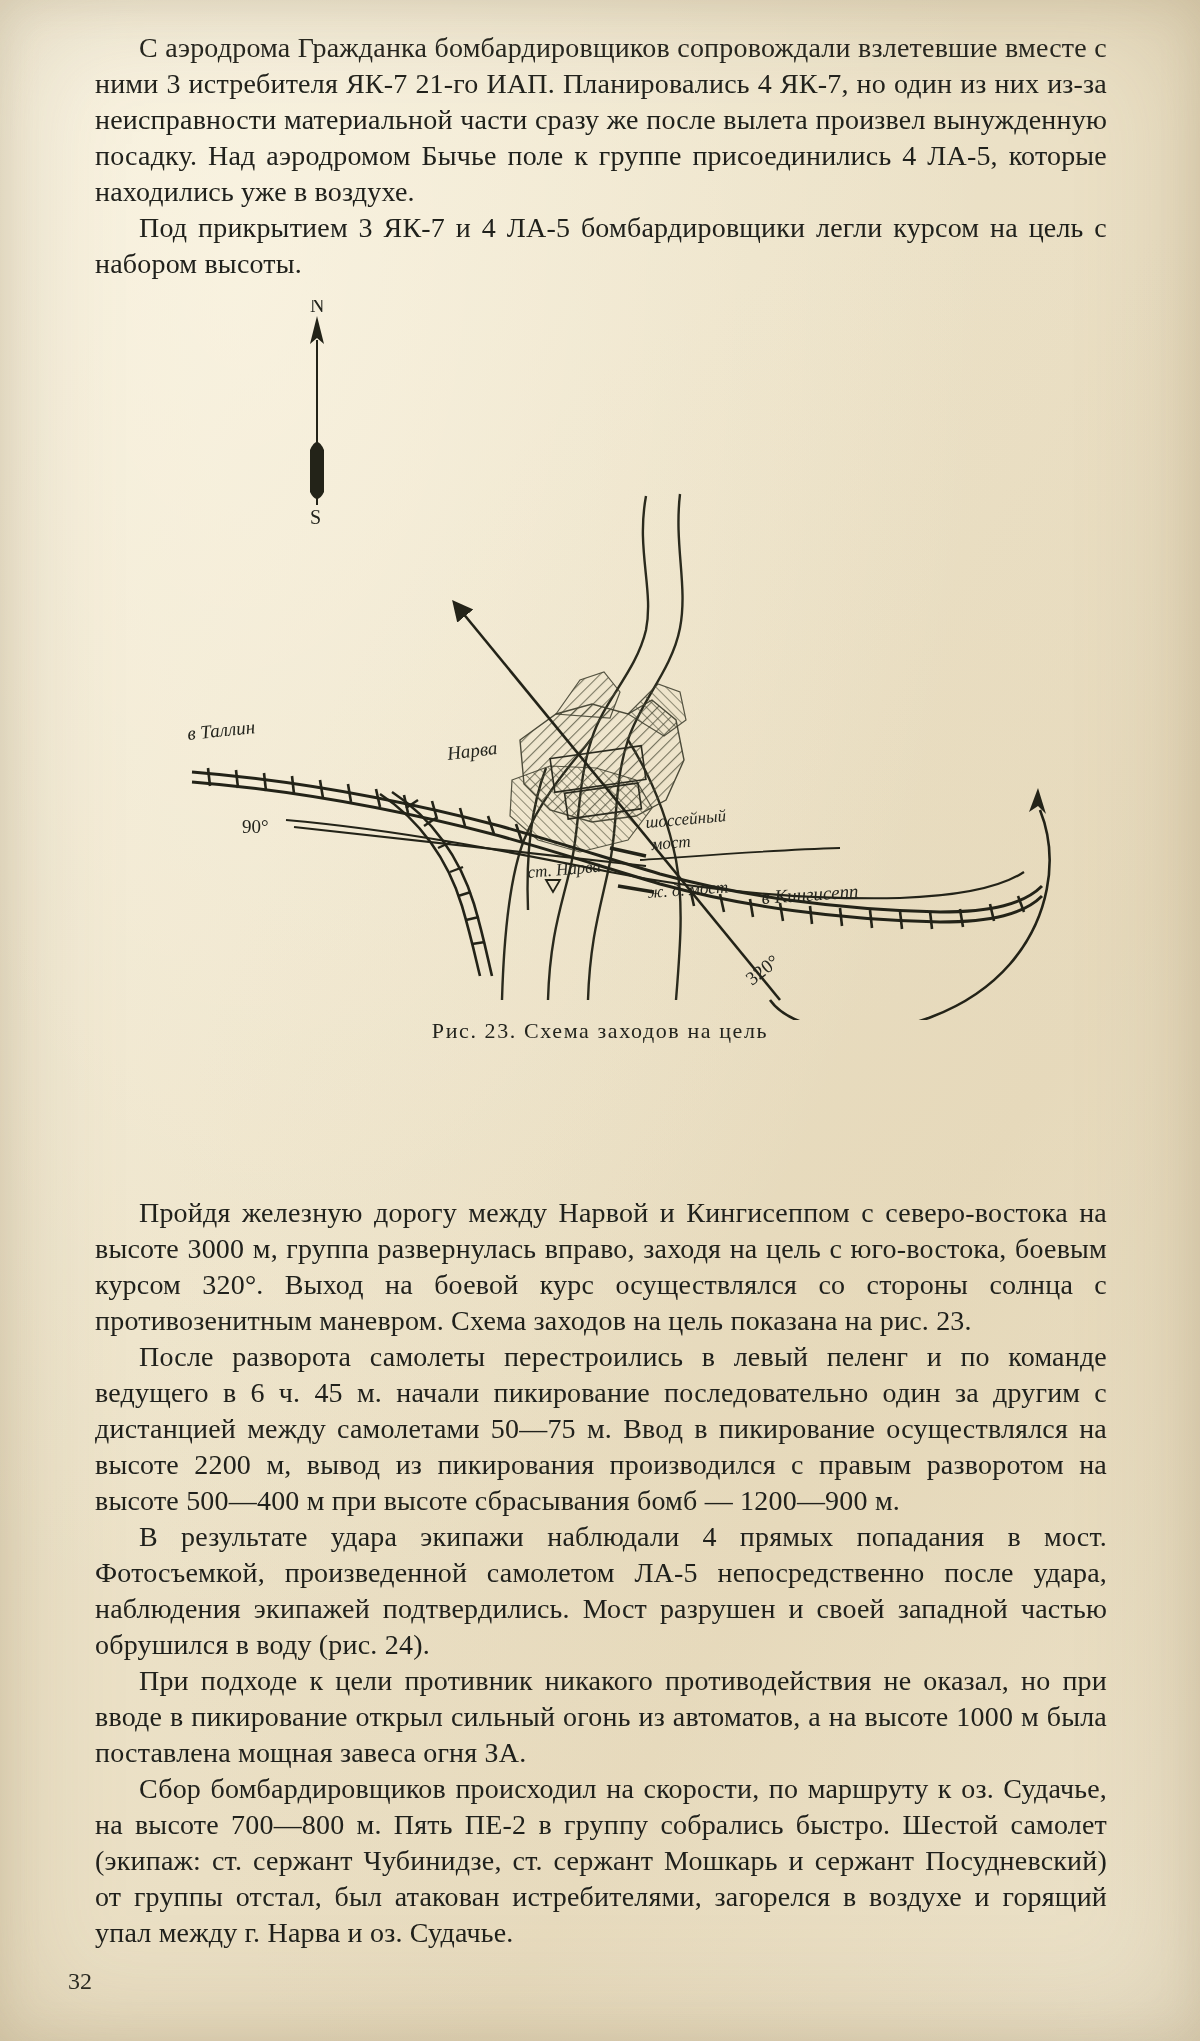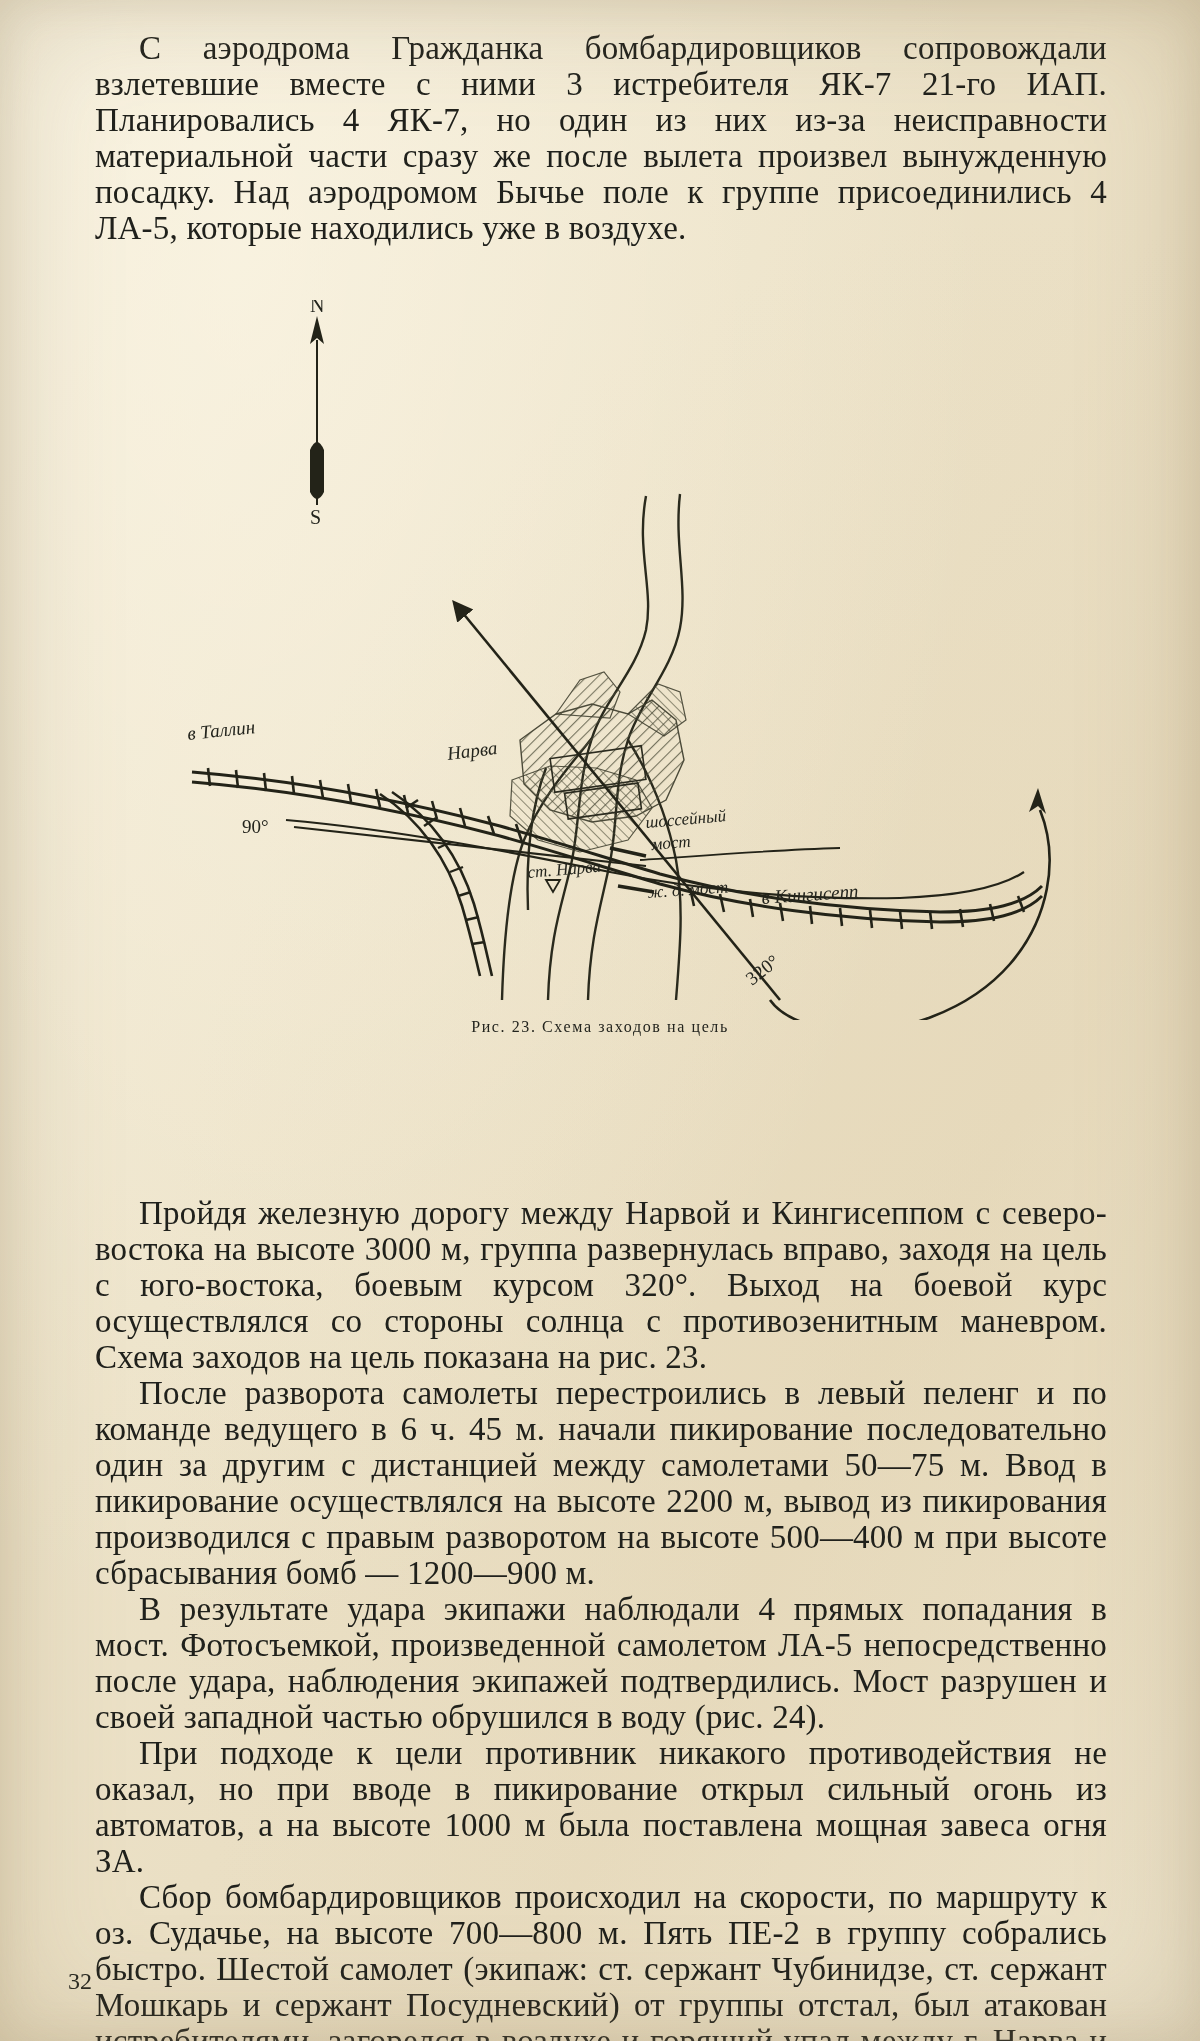--- a/index.html
+++ b/index.html
@@ -34,21 +34,21 @@
     position: absolute;
     left: 0; top: 0;
     width: 1200px;
     height: 2041px;
   }
   .textblock {
     position: absolute;
     left: 95px;
     width: 1012px;
     color: #20211c;
-    font-size: 33px;
+    font-size: 28px;
     line-height: 36px;
     text-align: justify;
     text-justify: inter-word;
     letter-spacing: 0.2px;
   }
   .textblock p {
     margin: 0;
     text-indent: 44px;
   }
   .top-text { top: 30px; }
@@ -66,21 +66,21 @@
     display: block;
     width: 1040px;
     height: 720px;
   }
   .figure-caption {
     position: absolute;
     left: 0;
     top: 718px;
     width: 1040px;
     text-align: center;
-    font-size: 16px;
+    font-size: 22px;
     letter-spacing: 1.6px;
     color: #23241e;
   }
 
   .page-number {
     position: absolute;
     left: 68px;
     top: 1968px;
     font-size: 24px;
     color: #24251f;
@@ -90,20 +90,21 @@
 </style>
 </head>
 <body>
 
 <div class="paper"></div>
 
 <div class="content">
 
   <div class="textblock top-text">
     <p>С аэродрома Гражданка бомбардировщиков сопровождали взлетевшие вместе с ними 3 истребителя ЯК-7 21-го ИАП. Планировались 4 ЯК-7, но один из них из-за неисправности материальной части сразу же после вылета произвел вынужденную посадку. Над аэродромом Бычье поле к группе присоединились 4 ЛА-5, которые находились уже в воздухе.</p>
+    <p>Под прикрытием 3 ЯК-7 и 4 ЛА-5 бомбардировщики легли курсом на цель с набором высоты.</p>
   </div>
 
   <div class="figure">
     <svg viewBox="0 0 1040 720" xmlns="http://www.w3.org/2000/svg">
       <defs>
         <style>
           .ln { fill:none; stroke:#232318; }
           .riverln { fill:none; stroke:#2a2a1d; stroke-width:2.4; }
           .hatch { fill:#6a6a54; opacity:0.55; }
           .maplbl { font-family:"Liberation Serif", serif; font-style:italic; font-size:19px; fill:#23241d; }

